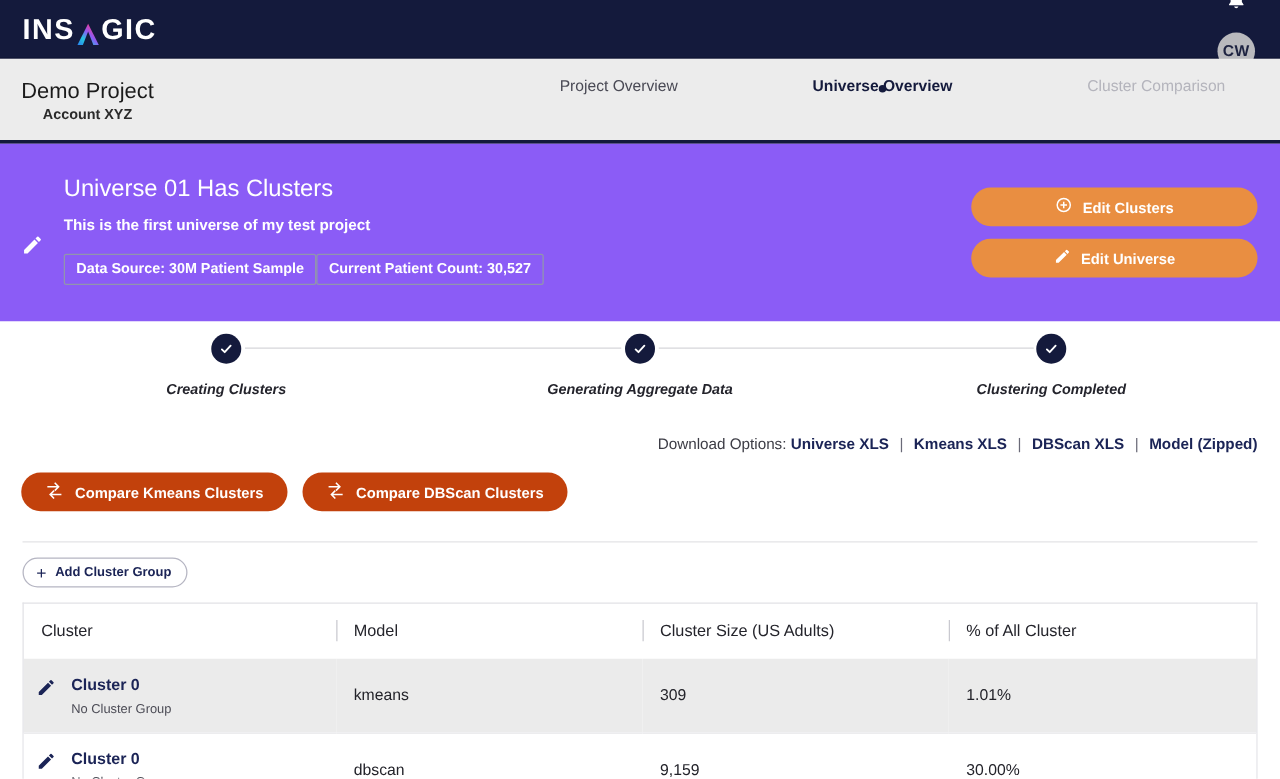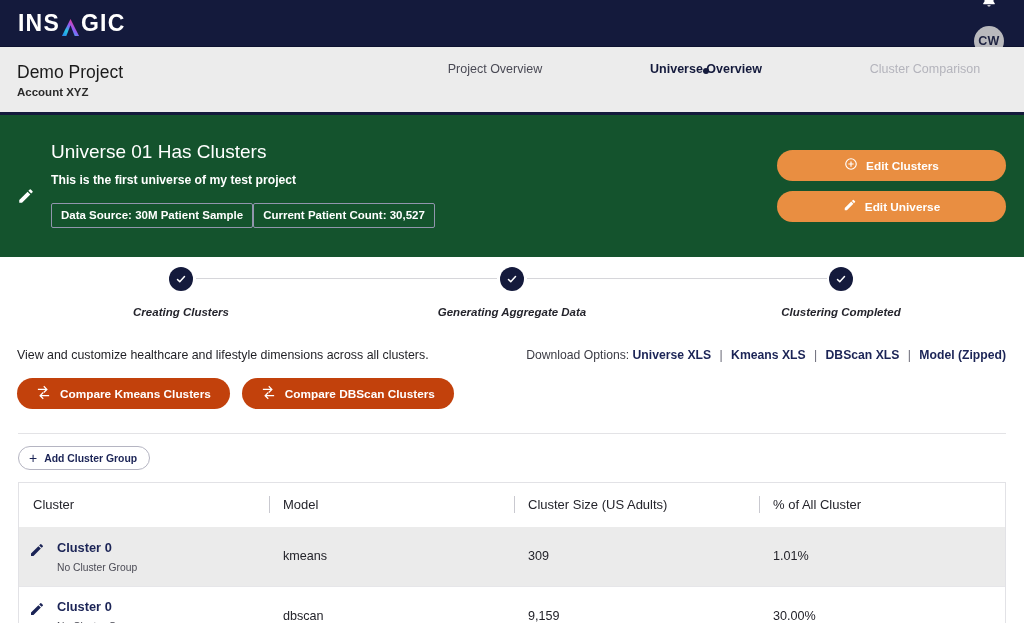--- a/index.html
+++ b/index.html
@@ -38,39 +38,39 @@
   
   .projbar {
     height: 68px;
     background: #ececec;
     border-bottom: 3px solid #141a3c;
     display: flex; align-items: center;
     position: relative;
   }
   .proj-meta { padding-left: 17px; }
   .proj-title { font-size: 17.5px; color: #1b1b1b; line-height: 21px; }
-  .proj-sub { font-size: 11.5px; font-weight: bold; color: #2b2b2b; margin-top: 3px; }
+  .proj-sub { font-size: 11.5px; font-weight: bold; color: #2b2b2b; margin-top: 3px; text-align: center; }
   .tabs { position: absolute; left: 400px; right: 0; top: 0; height: 100%; }
   .tab {
     position: absolute; top: 15px;
     font-size: 12.5px; text-align: center;
     background: none; border: none; cursor: pointer;
     font-family: inherit;
   }
   .tab.t1 { left: 15px;  width: 160px; color: #4a4a55; }
   .tab.t2 { left: 226px; width: 160px; color: #141a3c; font-weight: bold; }
   .tab.t3 { left: 440px; width: 170px; color: #b4b4bc; }
   .tab-dot {
     position: absolute; left: 50%; margin-left: -3px; top: 21px;
     width: 6px; height: 6px; border-radius: 50%; background: #141a3c;
   }
 
   
   .hero {
-    height: 142px; background: #14532d;
+    height: 142px; background: #8b5cf6;
     position: relative; padding: 0 18px;
   }
   .hero-pencil { position: absolute; left: 17px; top: 176px; }
   .hero-body { position: absolute; left: 51px; top: 26px; }
   .hero-title { font-size: 19px; color: #ffffff; }
   .hero-desc { font-size: 12.2px; font-weight: bold; color: #ffffff; margin-top: 10px; }
   .chips { display: flex; margin-top: 16px; }
   .chip {
     border: 1px solid #9195ad; color: #ffffff;
     font-size: 11.5px; font-weight: bold;
@@ -275,21 +275,20 @@
     <div class="step-circle">
       <svg width="12" height="12" viewBox="0 0 24 24" fill="none" stroke="#ffffff" stroke-width="3" stroke-linecap="round" stroke-linejoin="round">
           <path d="M5 13l4.5 4.5L19 7"></path>
         </svg>
     </div>
     <div class="step-label">Generating Aggregate Data</div>
   </div>
 </div>
 
 <div class="midrow">
-  <div class="mid-text">View and customize healthcare and lifestyle dimensions across all clusters.</div>
 
   <div class="dl">
     <span class="dl-label">Download Options:</span>
     <a>Universe XLS</a>
     <span class="sep">|</span>
     <a>Kmeans XLS</a>
     <span class="sep">|</span>
     <a>DBScan XLS</a>
     <span class="sep">|</span>
     <a>Model (Zipped)</a>

